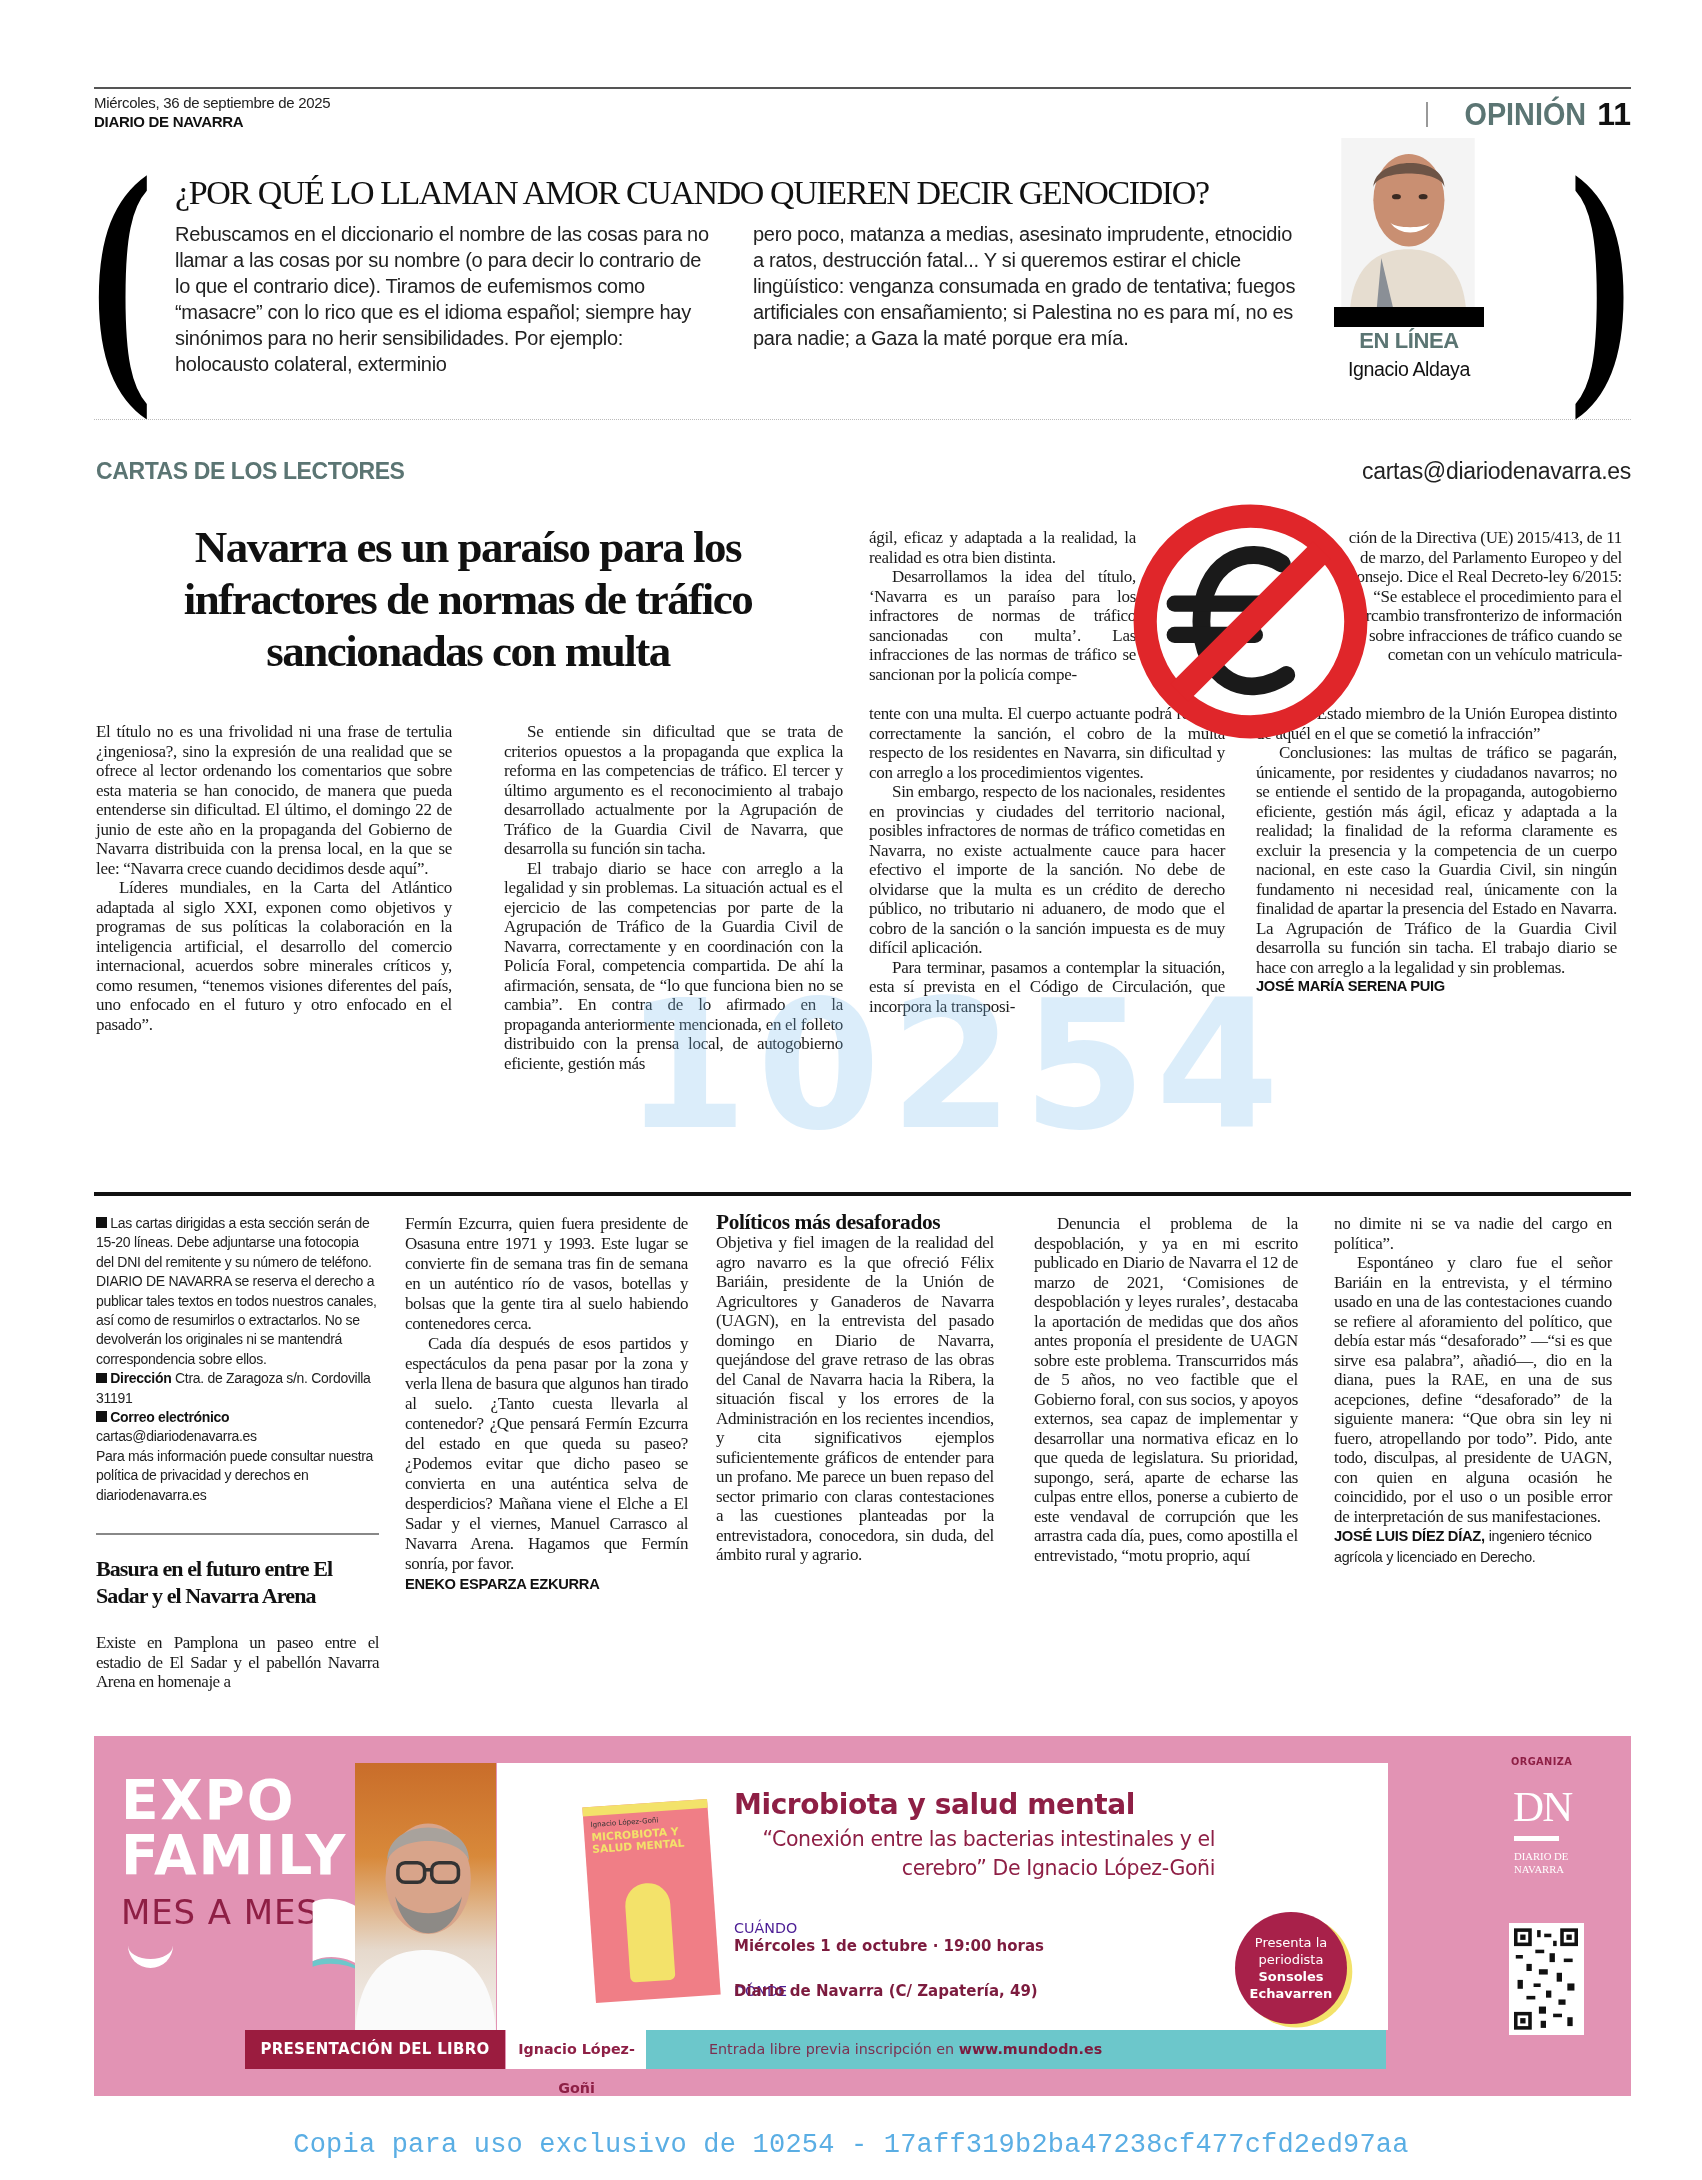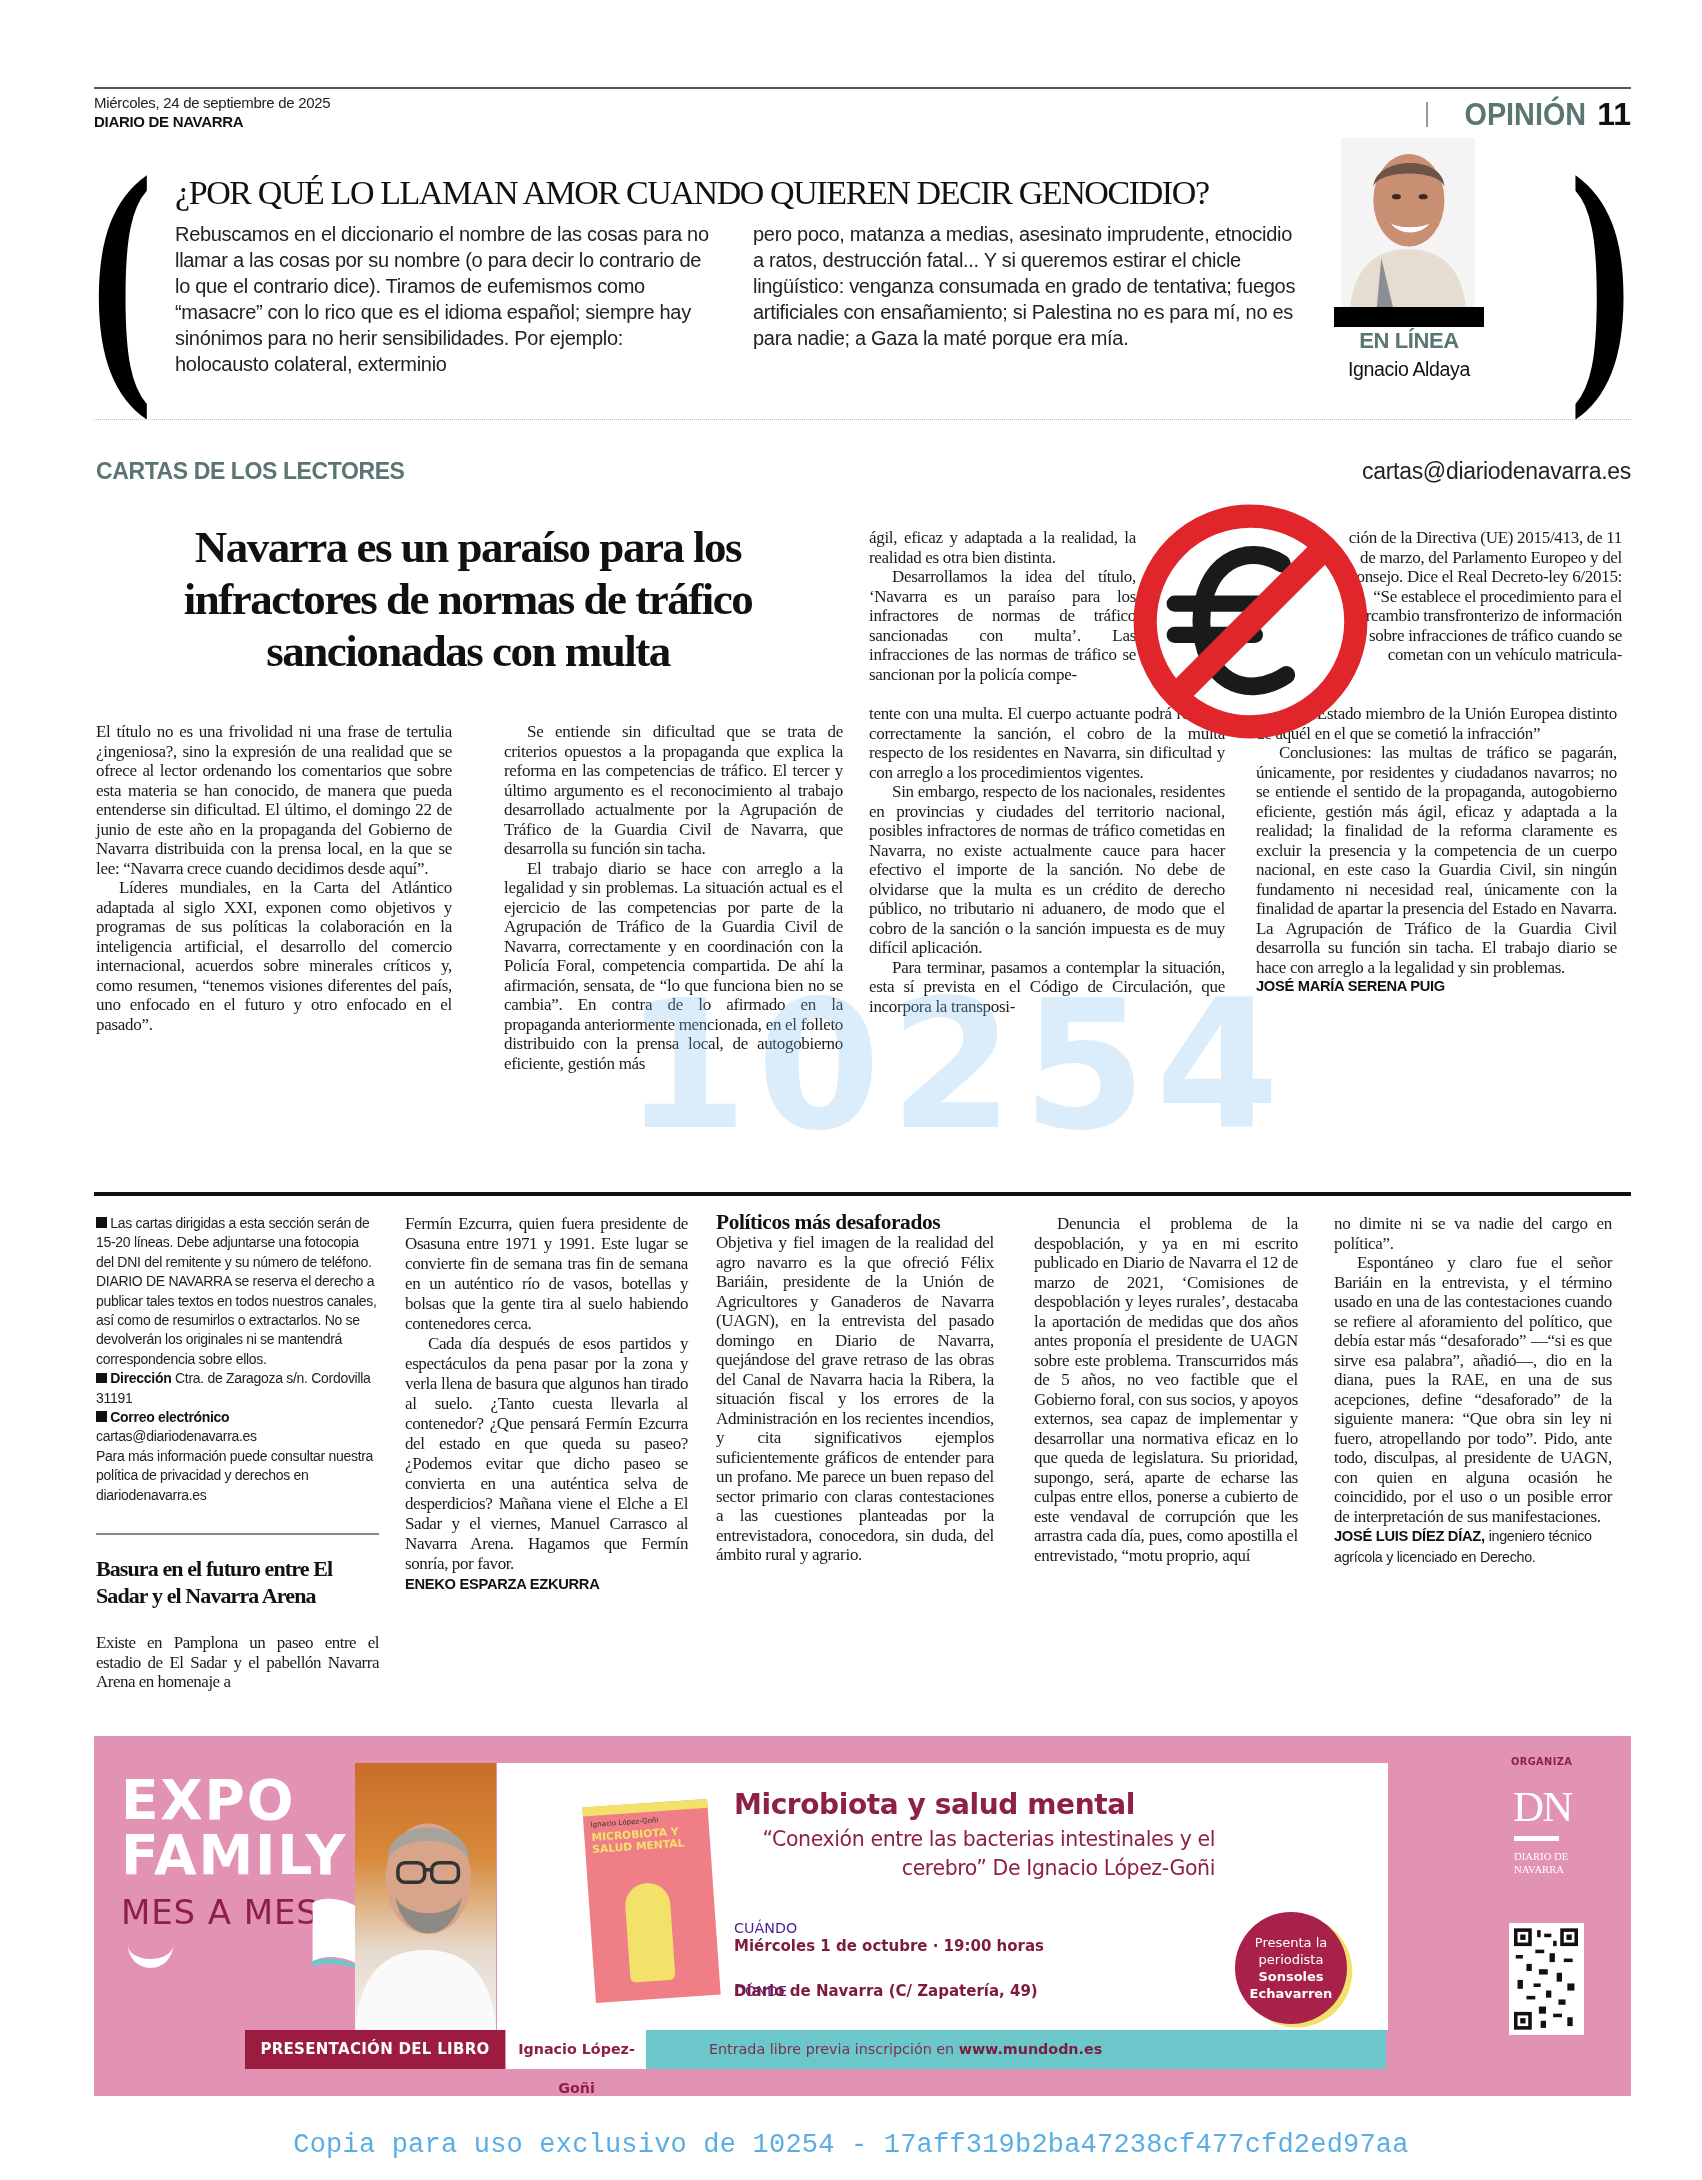--- a/index.html
+++ b/index.html
@@ -107,21 +107,21 @@
   .ad-dn-bar { position: absolute; left: 1420px; top: 100px; width: 45px; height: 5.3px; background: #ffffff; }
   .ad-dn-name { position: absolute; left: 1420px; top: 114px; width: 62px; font-family: "Liberation Serif", serif; font-size: 10.7px; line-height: 12.5px; color: #ffffff; }
   .ad-qr { position: absolute; left: 1415px; top: 187px; width: 75px; height: 112px; background: #ffffff; padding: 5.3px; }
 
   .footer-copy { position: absolute; left: 0; top: 2130px; width: 1702px; text-align: center; font-family: "Liberation Mono", monospace; font-size: 27px; color: #5aaee4; letter-spacing: 0.2px; }
 </style>
 </head>
 <body>
 
 <div class="top-rule"></div>
-<div class="hdr-date">Miércoles, 24 de septiembre de 2025</div>
+<div class="hdr-date">Miércoles, 36 de septiembre de 2025</div>
 <div class="hdr-paper">DIARIO DE NAVARRA</div>
 <div class="hdr-section">
   <span class="hdr-sep"></span>
   <span class="hdr-section-name">OPINIÓN</span>
   <span class="hdr-page">11</span>
 </div>
 
 <div class="paren paren-left">(</div>
 <div class="paren paren-right">)</div>
 
@@ -197,21 +197,21 @@
   <div>cartas@diariodenavarra.es</div>
   <div>Para más información puede consultar nuestra política de privacidad y derechos en diariodenavarra.es</div>
 </div>
 <div class="info-rule"></div>
 
 <h3 class="lh-headline">Basura en el futuro entre El Sadar y el Navarra Arena</h3>
 <div class="col body-text lh-c1">
   <p>Existe en Pamplona un paseo entre el estadio de El Sadar y el pabellón Navarra Arena en homenaje a</p>
 </div>
 <div class="col body-text lh-c2">
-  <p>Fermín Ezcurra, quien fuera presidente de Osasuna entre 1971 y 1991. Este lugar se convierte fin de semana tras fin de semana en un auténtico río de vasos, botellas y bolsas que la gente tira al suelo habiendo contenedores cerca.</p>
+  <p>Fermín Ezcurra, quien fuera presidente de Osasuna entre 1971 y 1993. Este lugar se convierte fin de semana tras fin de semana en un auténtico río de vasos, botellas y bolsas que la gente tira al suelo habiendo contenedores cerca.</p>
   <p class="ind">Cada día después de esos partidos y espectáculos da pena pasar por la zona y verla llena de basura que algunos han tirado al suelo. ¿Tanto cuesta llevarla al contenedor? ¿Que pensará Fermín Ezcurra del estado en que queda su paseo? ¿Podemos evitar que dicho paseo se convierta en una auténtica selva de desperdicios? Mañana viene el Elche a El Sadar y el viernes, Manuel Carrasco al Navarra Arena. Hagamos que Fermín sonría, por favor.</p>
   <div class="signature">ENEKO ESPARZA EZKURRA</div>
 </div>
 
 <h3 class="pol-headline">Políticos más desaforados</h3>
 <div class="col body-text pol-c1">
   <p>Objetiva y fiel imagen de la realidad del agro navarro es la que ofreció Félix Bariáin, presidente de la Unión de Agricultores y Ganaderos de Navarra (UAGN), en la entrevista del pasado domingo en Diario de Navarra, quejándose del grave retraso de las obras del Canal de Navarra hacia la Ribera, la situación fiscal y los errores de la Administración en los recientes incendios, y cita significativos ejemplos suficientemente gráficos de entender para un profano. Me parece un buen repaso del sector primario con claras contestaciones a las cuestiones planteadas por la entrevistadora, conocedora, sin duda, del ámbito rural y agrario.</p>
 </div>
 <div class="col body-text pol-c2">
   <p class="ind">Denuncia el problema de la despoblación, y ya en mi escrito publicado en Diario de Navarra el 12 de marzo de 2021, ‘Comisiones de despoblación y leyes rurales’, destacaba la aportación de medidas que dos años antes proponía el presidente de UAGN sobre este problema. Transcurridos más de 5 años, no veo factible que el Gobierno foral, con sus socios, y apoyos externos, sea capaz de implementar y desarrollar una normativa eficaz en lo que queda de legislatura. Su prioridad, supongo, será, aparte de echarse las culpas entre ellos, ponerse a cubierto de este vendaval de corrupción que les arrastra cada día, pues, como apostilla el entrevistado, “motu proprio, aquí</p>

